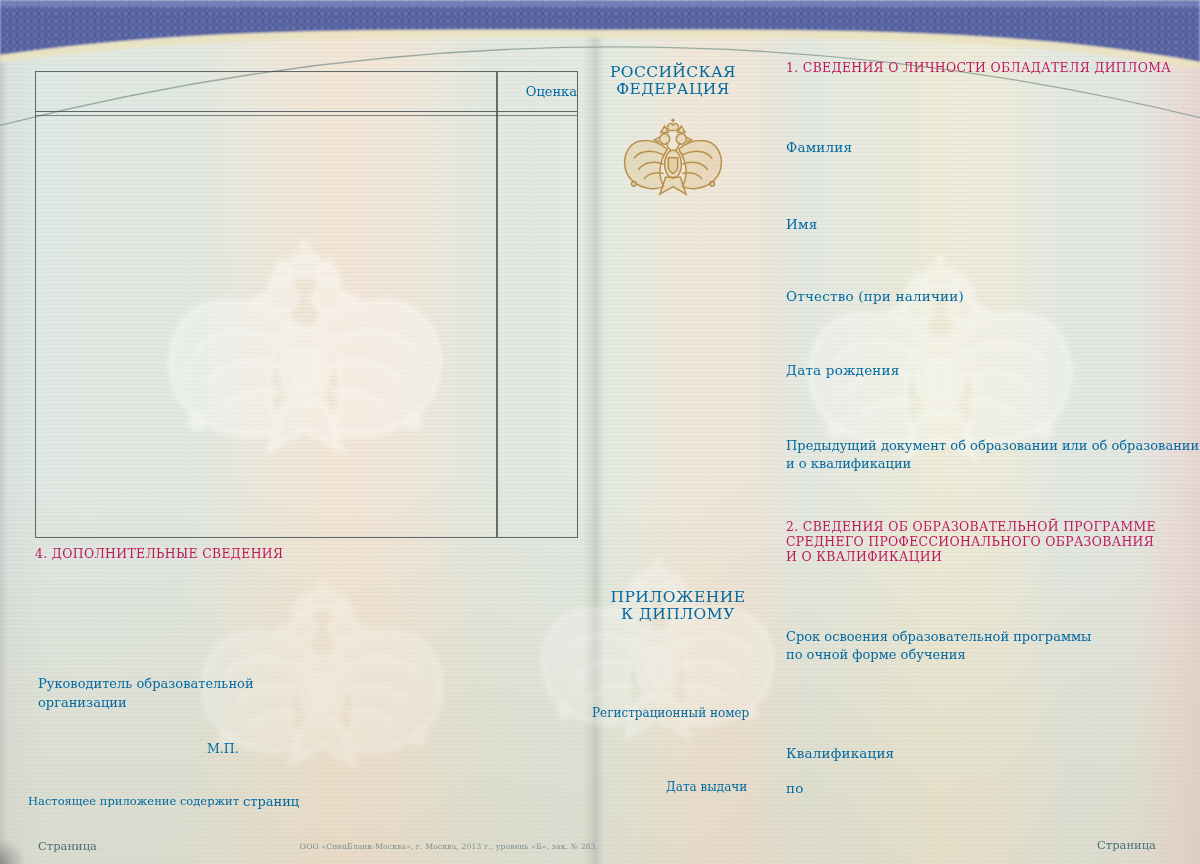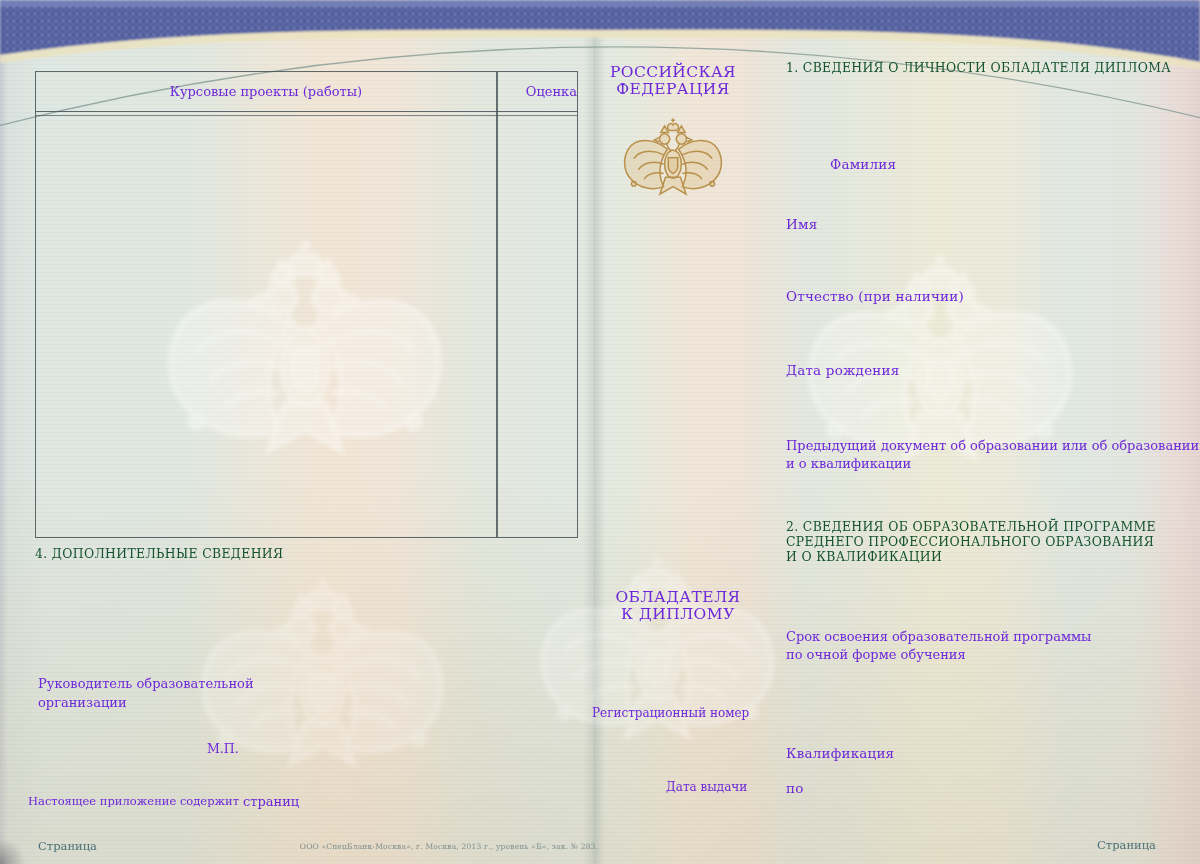--- a/index.html
+++ b/index.html
@@ -47,31 +47,31 @@
     border:1.6px solid rgba(70,80,84,.85);box-sizing:border-box;
   }
   .cw-head{position:absolute;left:0;right:0;top:0;height:40px;}
   .cw-rule{position:absolute;left:0;right:0;top:39px;height:3px;
     border-top:1.6px solid rgba(70,80,84,.85);
     border-bottom:1.4px solid rgba(70,80,84,.65);}
   .cw-div{position:absolute;top:0;bottom:0;left:460px;width:1.6px;background:rgba(70,80,84,.8);}
   .cw-c1{position:absolute;left:0;width:460px;top:0;height:40px;line-height:40px;text-align:center;}
   .cw-c2{position:absolute;left:461px;right:0;top:0;height:40px;line-height:40px;text-align:right;}
   
-  .ink{color:#6d28d9;z-index:3;position:absolute;}
+  .ink{color:#0369a1;z-index:3;position:absolute;}
   .preline{white-space:pre-line;}
   .t13{font-size:13px;}
   .lbl{font-size:13.5px;letter-spacing:.2px;}
-  .sect{font-size:12.4px;letter-spacing:.35px;color:#14532d;}
+  .sect{font-size:12.4px;letter-spacing:.35px;color:#be185d;}
   .country{left:593px;top:64px;width:160px;text-align:center;font-size:15.5px;line-height:17px;letter-spacing:.4px;}
   .apx-title{left:598px;top:589px;width:160px;text-align:center;font-size:15.5px;line-height:17px;letter-spacing:.5px;}
   .reg-label{left:592px;top:706px;font-size:12px;}
   .issue-label{left:654px;top:780px;font-size:12px;margin-left:12px;}
   .s1-title{left:786px;top:60px;width:400px;}
-  .surname{left:786px;top:156px;margin-left:44px;}
+  .surname{left:786px;top:139px;}
   .gname{left:786px;top:216px;}
   .patron{left:786px;top:288px;}
   .bdate{left:786px;top:362px;}
   .prevdoc{left:786px;top:437px;line-height:17.5px;font-size:13px;}
   .s2-title{left:786px;top:519px;line-height:15.2px;width:400px;}
   .duration{left:786px;top:628px;line-height:18px;font-size:13px;}
   .qualif{left:786px;top:705px;margin-top:40px;}
   .po{left:786px;top:780px;}
   .s4-title{left:35px;top:546px;}
   .head-org{left:38px;top:674px;line-height:19px;font-size:13px;}
@@ -141,31 +141,30 @@
   <use href="#eagle-sym" fill="rgba(255,255,255,.5)" stroke="rgba(255,255,255,.85)" stroke-width="2"></use>
 </svg>
 <svg class="eagle-ghost" style="left:185px;top:565px;opacity:.35" width="275" height="265" viewBox="0 0 120 110">
   <use href="#eagle-sym" fill="rgba(255,255,255,.5)" stroke="rgba(255,255,255,.85)" stroke-width="2"></use>
 </svg>
 
 <div class="cw-table">
   <div class="cw-div"></div>
   <div class="cw-rule"></div>
   <div class="cw-head">
-    <div class="cw-c1 ink t13" style="position:absolute">Курсовые проекты (работы)</div>
     <div class="cw-c2 ink t13" style="position:absolute">Оценка</div>
   </div>
 </div>
 
 <div class="ink country preline">РОССИЙСКАЯ
 ФЕДЕРАЦИЯ</div>
 <svg class="eagle-gold" style="left:617px;top:106px" width="112" height="122" viewBox="0 0 120 110">
   <use href="#eagle-sym" fill="rgba(217,184,120,.30)" stroke="#b8904a" stroke-width="1.6"></use>
 </svg>
-<div class="ink apx-title preline">ОБЛАДАТЕЛЯ
+<div class="ink apx-title preline">ПРИЛОЖЕНИЕ
 К ДИПЛОМУ</div>
 <div class="ink reg-label">Регистрационный номер</div>
 <div class="ink issue-label">Дата выдачи</div>
 
 <div class="ink sect s1-title">1. СВЕДЕНИЯ О ЛИЧНОСТИ ОБЛАДАТЕЛЯ ДИПЛОМА</div>
 <div class="ink lbl surname">Фамилия</div>
 <div class="ink lbl gname">Имя</div>
 <div class="ink lbl patron">Отчество (при наличии)</div>
 <div class="ink lbl bdate">Дата рождения</div>
 <div class="ink prevdoc preline">Предыдущий документ об образовании или об образовании

